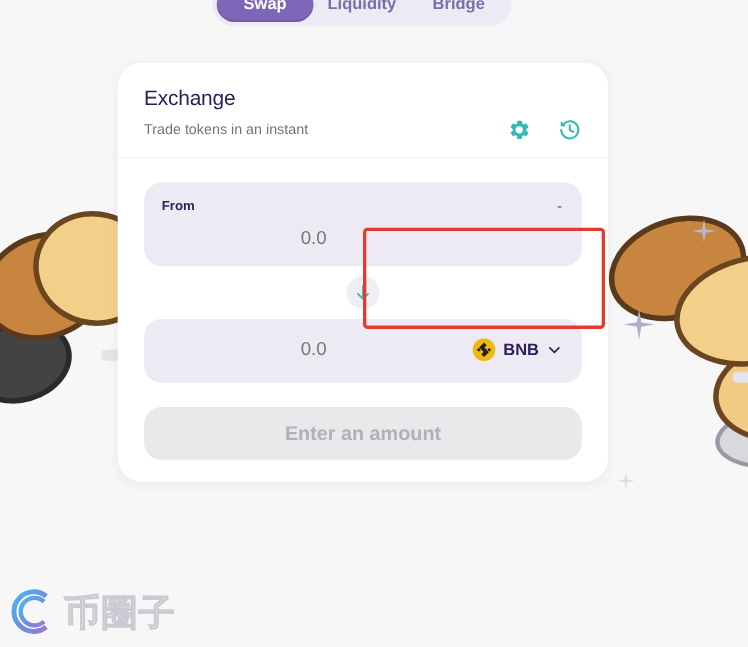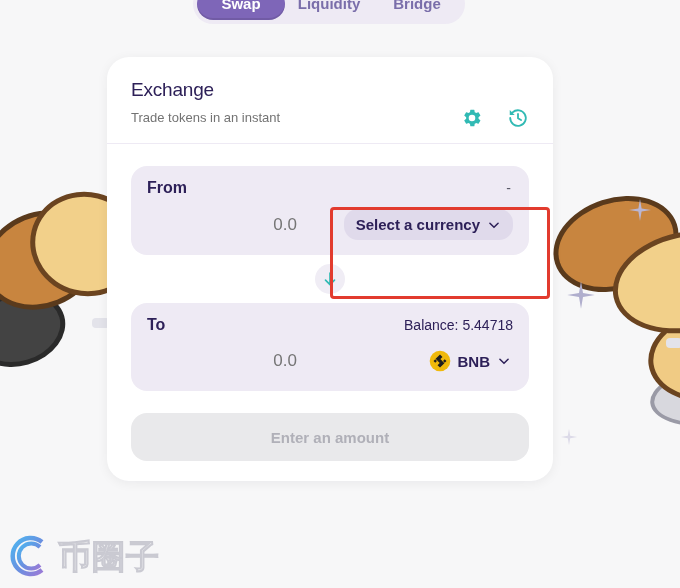--- a/index.html
+++ b/index.html
@@ -164,21 +164,21 @@
     border-radius: 16px;
     padding: 13px 16px 15px 16px;
   }
   .panel-row {
     display: flex;
     justify-content: space-between;
     align-items: center;
   }
   .panel-row.top { margin-bottom: 12px; }
   .panel-label {
-    font-size: 16px;
+    font-size: 12px;
     font-weight: bold;
     color: #2d2058;
   }
   .panel-balance {
     font-size: 14px;
     color: #2d2058;
   }
   .panel-dash {
     font-size: 14px;
     color: #5a5a68;
@@ -235,21 +235,21 @@
 
   
   .cta {
     margin-top: 22px;
     width: 100%;
     height: 48px;
     border: none;
     border-radius: 16px;
     background: #e9e9eb;
     color: #b0b0b8;
-    font-size: 15px;
+    font-size: 18px;
     font-weight: bold;
     font-family: "Liberation Sans", sans-serif;
     cursor: default;
   }
 
   
   .annot {
     position: absolute;
     left: 330px; top: 207px;
     width: 220px; height: 92px;
@@ -333,44 +333,34 @@
   <div class="card-body">
 
     
     <div class="panel">
       <div class="panel-row top">
         <span class="panel-label">From</span>
         <span class="panel-dash">-</span>
       </div>
       <div class="panel-row">
         <input class="amount-input" type="text" placeholder="0.0" style="">
-        <button class="currency-btn">
-          <span>Select a currency</span>
-          <svg class="chev" width="14" height="14" viewBox="0 0 24 24">
-            <path fill="none" stroke="#2d2058" stroke-width="2.6" stroke-linecap="round" stroke-linejoin="round" d="M5 9 L12 16 L19 9"></path>
-          </svg>
-        </button>
       </div>
     </div>
 
     
     <div class="arrow-wrap">
       <div class="arrow-circle">
         <svg width="18" height="18" viewBox="0 0 24 24">
           <path fill="none" stroke="#31bab4" stroke-width="2.2" stroke-linecap="round" stroke-linejoin="round" d="M12 4 L12 19 M6 13.5 L12 19.5 L18 13.5"></path>
         </svg>
       </div>
     </div>
 
     
     <div class="panel">
-      <div class="panel-row top">
-        <span class="panel-label">To</span>
-        <span class="panel-balance">Balance: 5.44718</span>
-      </div>
       <div class="panel-row">
         <input class="amount-input" type="text" placeholder="0.0" style="">
         <button class="currency-btn plain">
           <svg class="token-icon" viewBox="0 0 32 32">
             <circle cx="16" cy="16" r="15" fill="#f0b90b"></circle>
             <path fill="#1e1e1e" d="M16 6.4 L19.6 10 L13.2 16.4 L9.6 12.8 Z M16 25.6 L12.4 22 L18.8 15.6 L22.4 19.2 Z"></path>
             <path fill="#1e1e1e" d="M16 12.6 L19.4 16 L16 19.4 L12.6 16 Z"></path>
             <path fill="#1e1e1e" d="M6.6 16 L9.1 13.5 L11.6 16 L9.1 18.5 Z M20.4 16 L22.9 13.5 L25.4 16 L22.9 18.5 Z"></path>
           </svg>
           <span>BNB</span>

